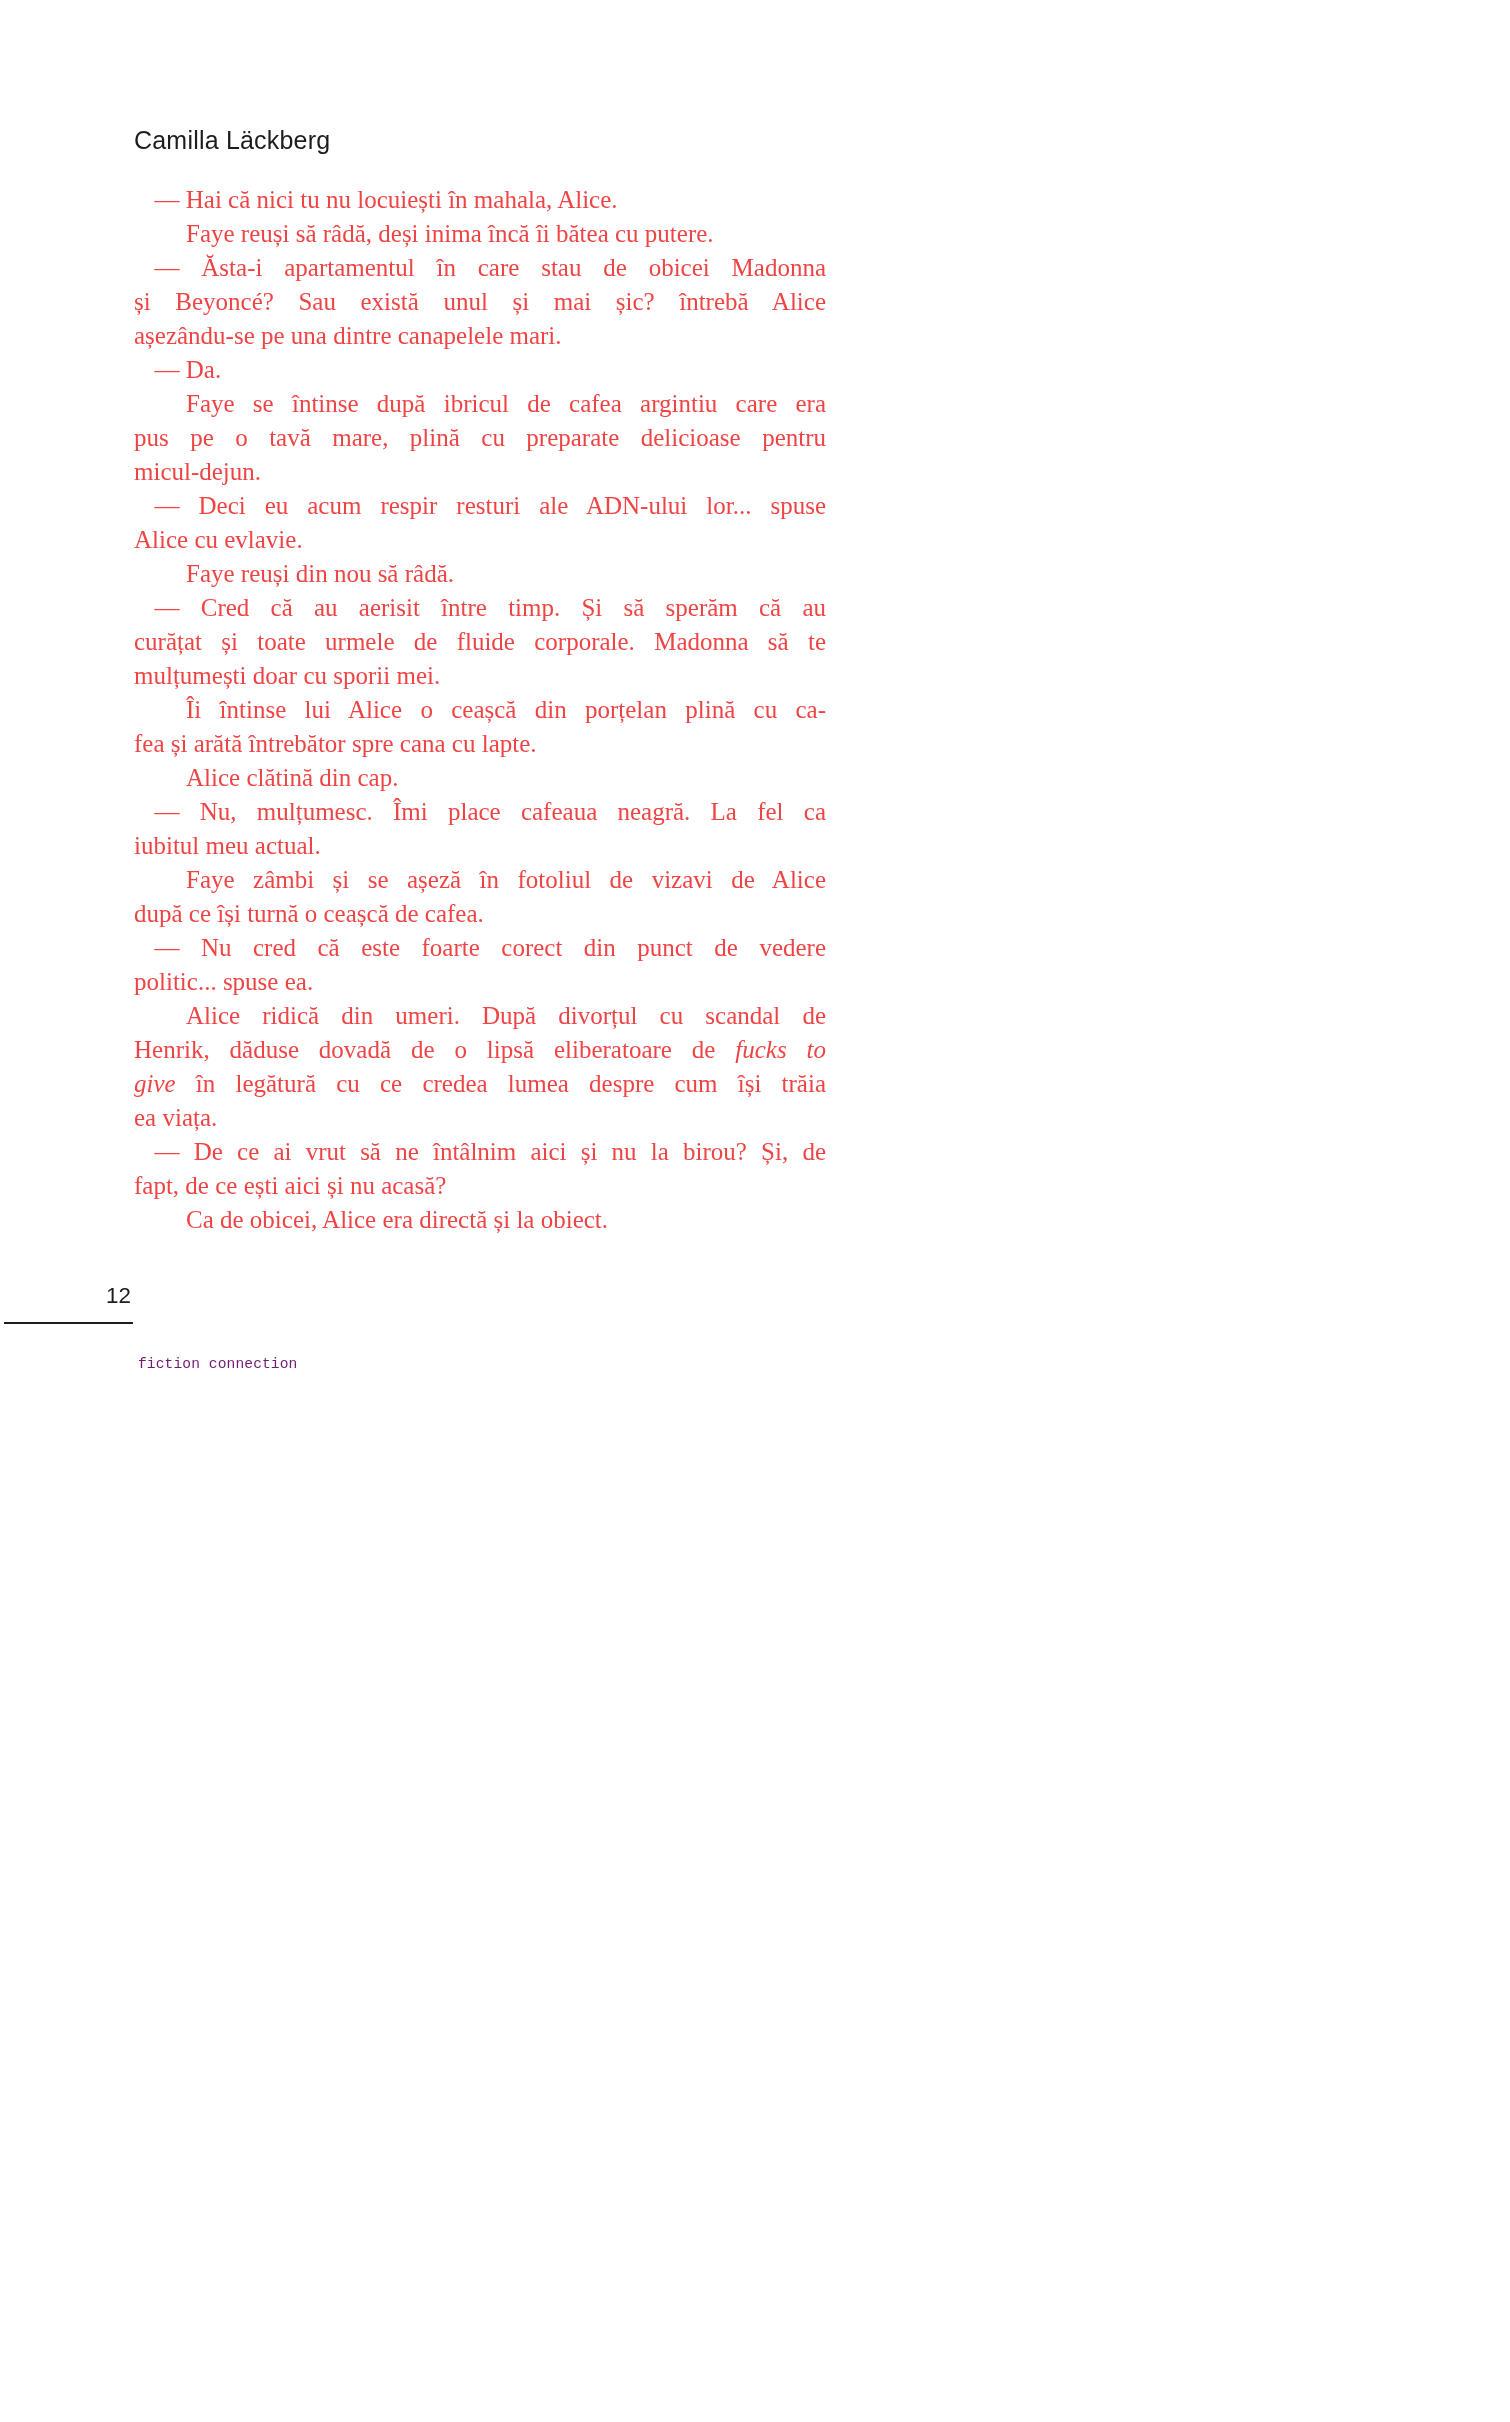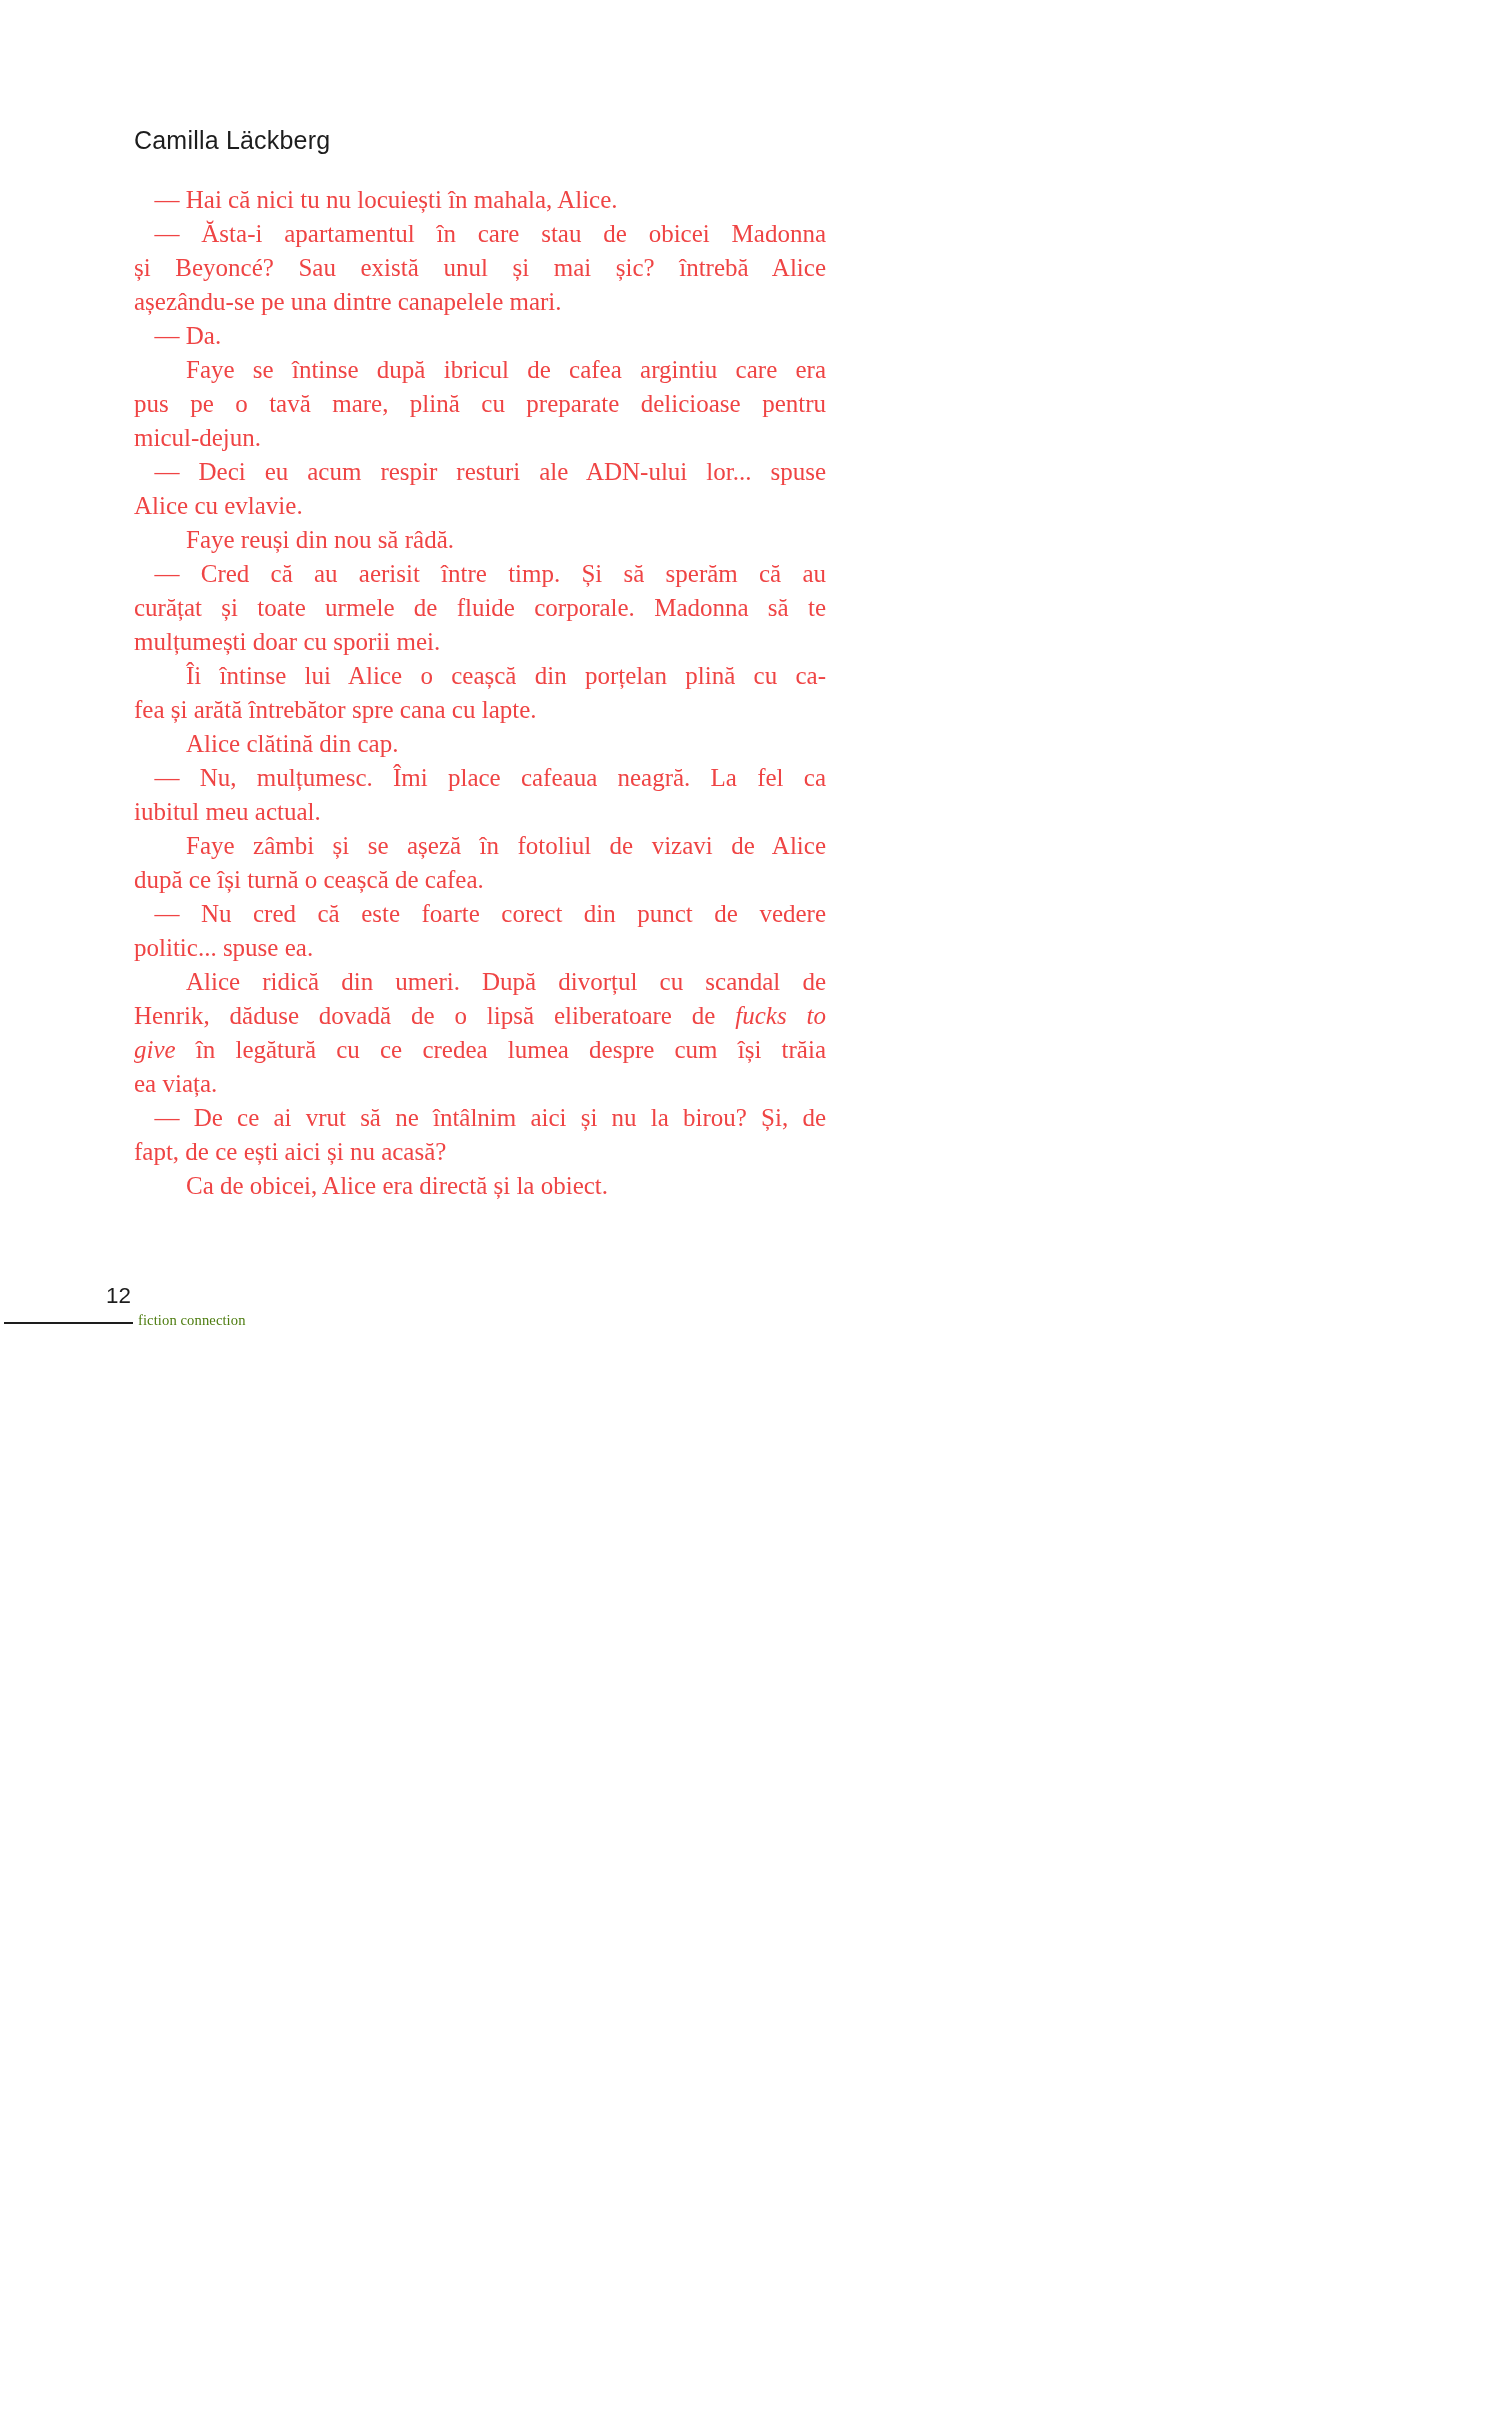--- a/index.html
+++ b/index.html
@@ -60,37 +60,40 @@
     position: absolute;
     left: 3.9px;
     top: 1322px;
     width: 129px;
     height: 2px;
     background: #1d1d1d;
   }
   .imprint {
     position: absolute;
     left: 138px;
-    top: 1312px;
-    font-family: Liberation Serif, serif;
+    top: 1356px;
+    font-family: Liberation Mono, monospace;
     font-size: 14.6px;
     line-height: 17.6px;
-    color: #4d7c0f;
+    color: #701a75;
     letter-spacing: 0.1px;
   }
 </style>
 </head>
 <body>
 
 <div class="page">
   <div class="author">Camilla Läckberg</div>
 
   <div class="body-block">
       <div class="para">
         <div class="line first-dialogue end"><span>— Hai că nici tu nu locuiești în mahala, Alice.</span></div>
+      </div>
+      <div class="para">
+        <div class="line first-plain end"><span>Faye reuși să râdă, deși inima încă îi bătea cu putere.</span></div>
       </div>
       <div class="para">
         <div class="line first-dialogue"><span>— Ăsta-i apartamentul în care stau de obicei Madonna</span></div>
         <div class="line"><span>și Beyoncé? Sau există unul și mai șic? întrebă Alice</span></div>
         <div class="line end"><span>așezându-se pe una dintre canapelele mari.</span></div>
       </div>
       <div class="para">
         <div class="line first-dialogue end"><span>— Da.</span></div>
       </div>
       <div class="para">

